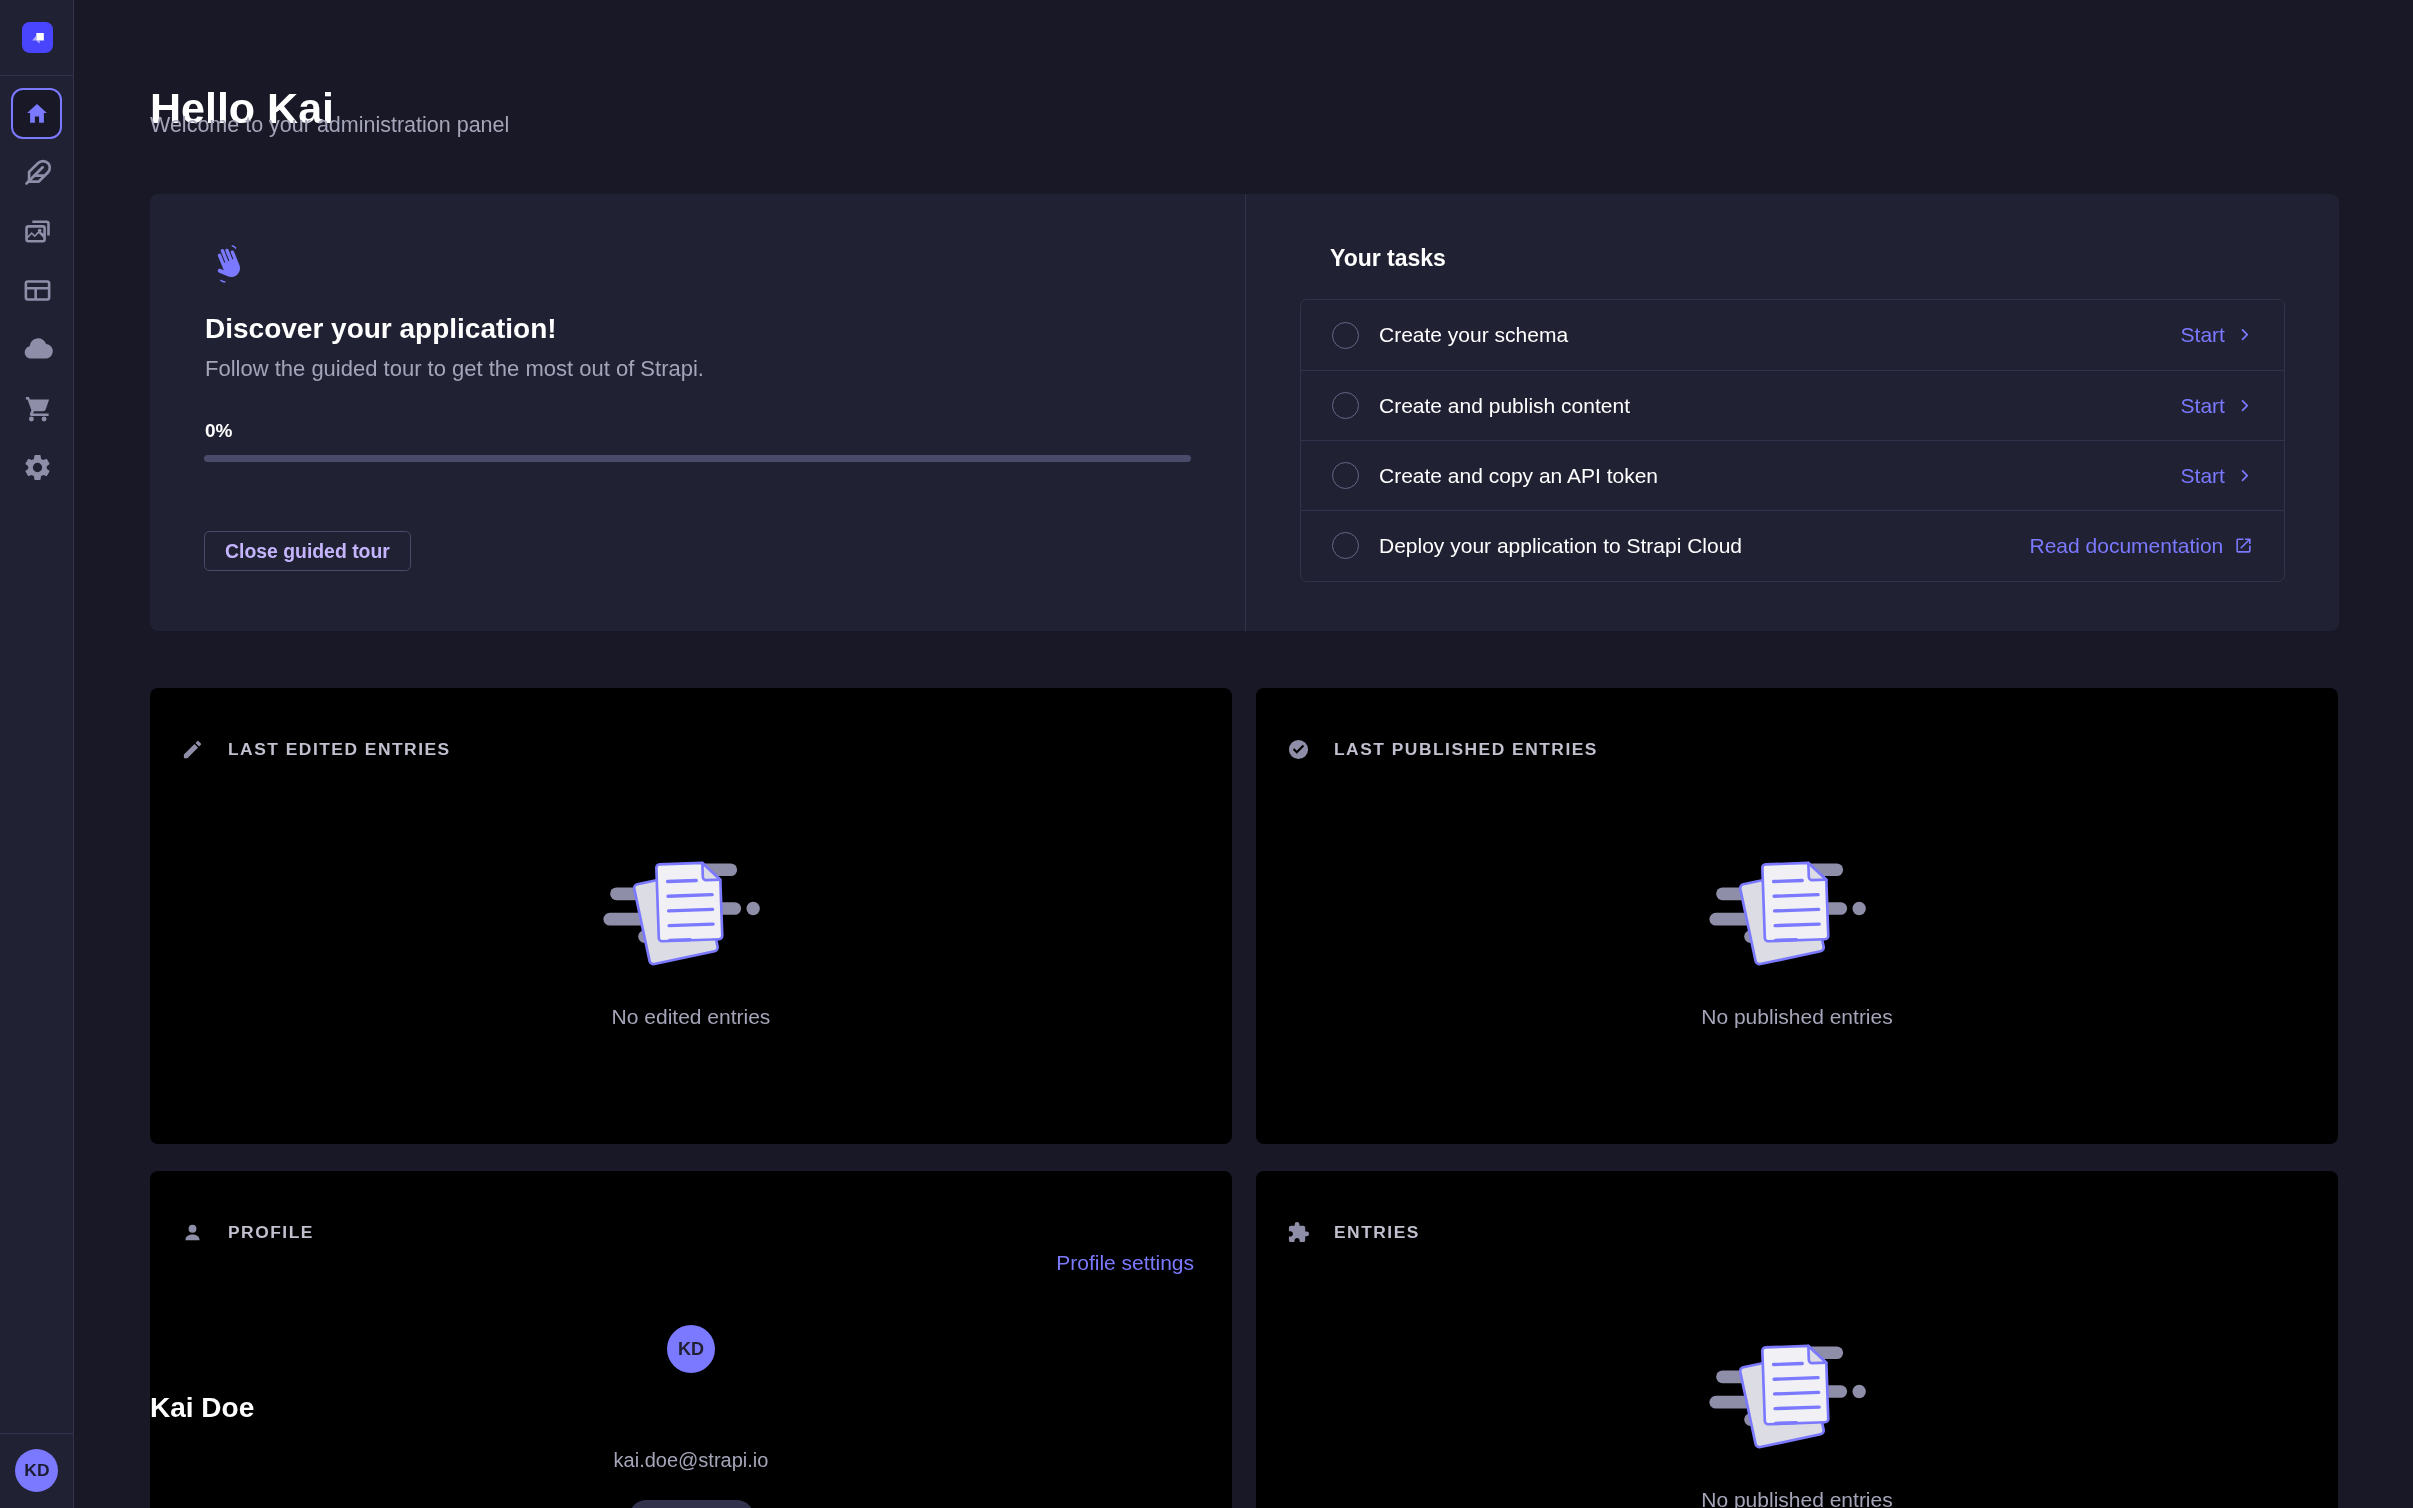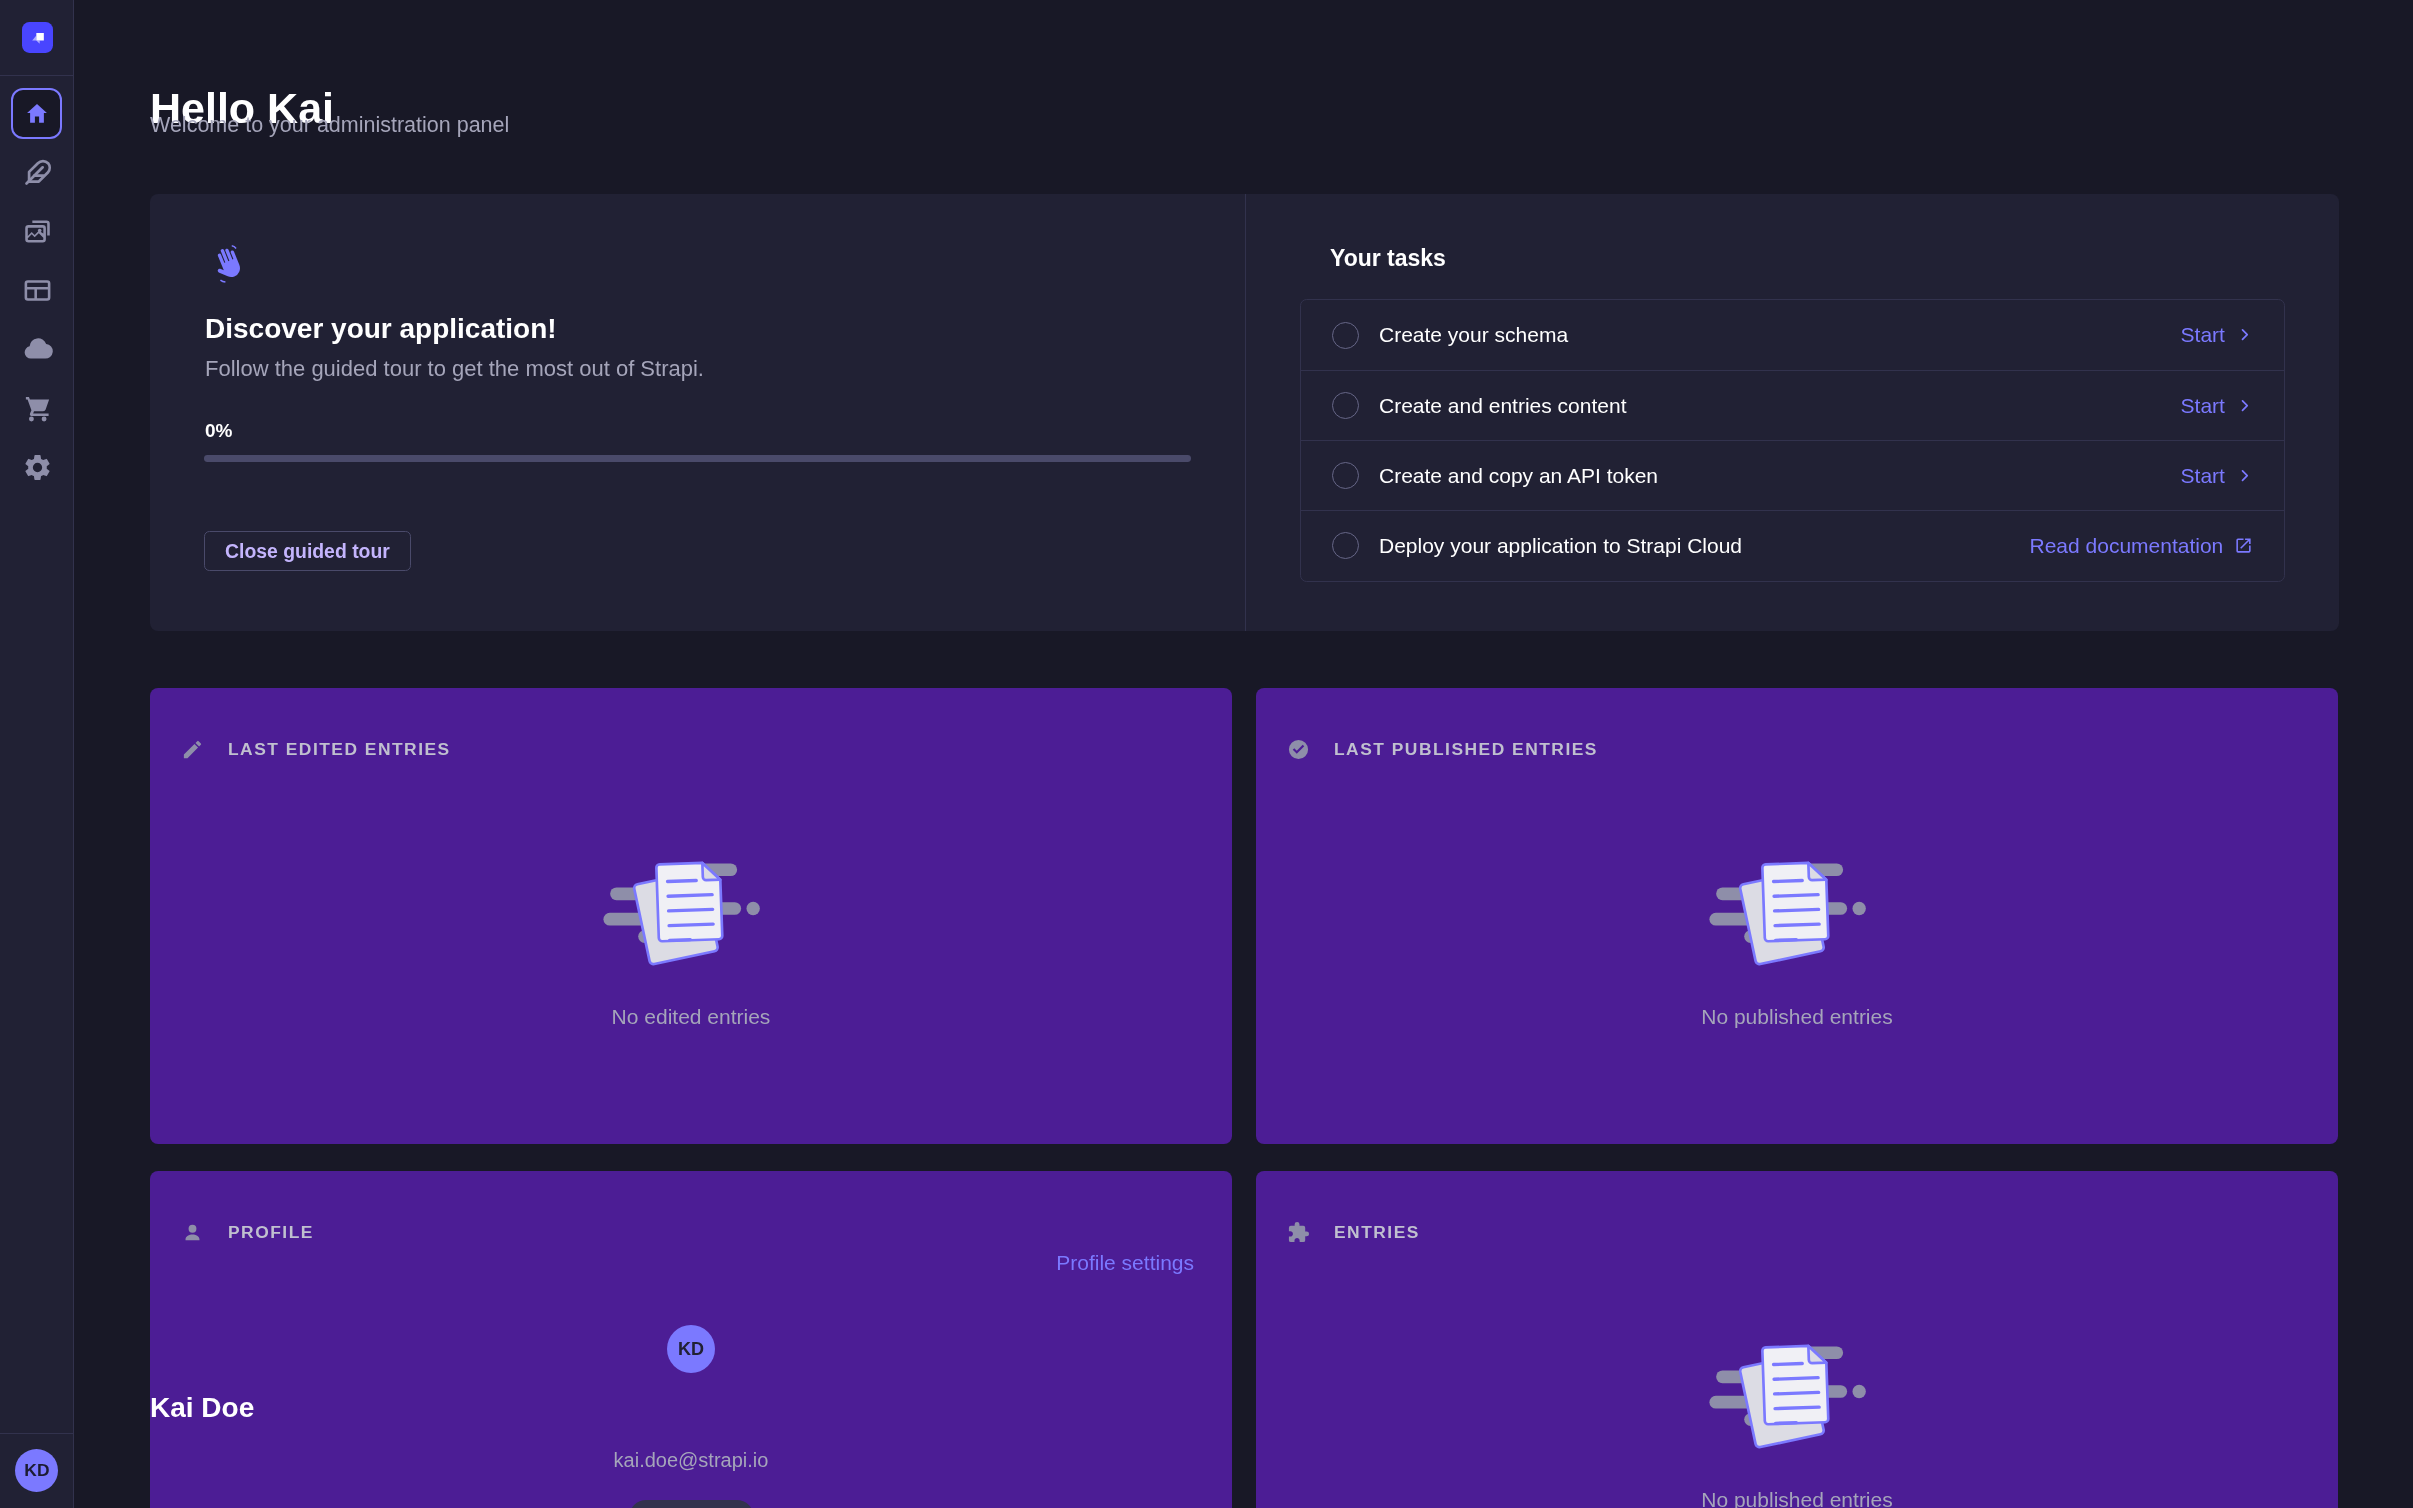--- a/index.html
+++ b/index.html
@@ -44,21 +44,21 @@
   .tour-card .tasks-title{left:1150px;top:51px;margin-left:30px;}
   .task-list{position:absolute;left:1150px;top:105px;width:985px;height:283px;
     border:0.7px solid #32324d;border-radius:6.7px;}
   .task-row{display:flex;align-items:center;height:70px;padding:0 31px;cursor:pointer;}
   .task-row + .task-row{border-top:0.7px solid #32324d;}
   .task-circle{width:27px;height:27px;border-radius:50%;border:1.3px solid #666687;flex:none;}
   .task-label{margin-left:20px;font-size:21px;color:#fff;}
   .task-action{margin-left:auto;display:flex;align-items:center;gap:10.7px;color:#7b79ff;
     font-size:21px;cursor:pointer;}
   
-  .w-card{position:absolute;background:#4c1d95;border-radius:8px;width:1082px;height:456px;}
+  .w-card{position:absolute;background:#000000;border-radius:8px;width:1082px;height:456px;}
   .w-edited{left:150px;top:688px;}
   .w-published{left:1256px;top:688px;}
   .w-profile{left:150px;top:1171px;}
   .w-entries{left:1256px;top:1171px;}
   .w-header{position:absolute;left:31px;top:50px;display:flex;align-items:center;gap:24px;}
   .w-header svg{width:23px;height:23px;flex:none;}
   .w-header-label{font-size:17.4px;font-weight:600;letter-spacing:1.5px;color:#c0c0cf;}
   .w-link{position:absolute;right:38px;top:52px;font-size:21px;color:#7b79ff;cursor:pointer;margin-top:28px;}
   .empty-stack{position:absolute;left:0;top:158px;width:100%;display:flex;flex-direction:column;
     align-items:center;}
@@ -173,21 +173,21 @@
         <div class="task-action">
           <span>Start</span>
           <svg width="17.4" height="17.4" viewBox="0 0 24 24">
             <path d="M9 5.5l6.5 6.5L9 18.5" fill="none" stroke="#7b79ff" stroke-width="2.4" stroke-linecap="round" stroke-linejoin="round"></path>
           </svg>
         </div>
       </div>
 
       <div class="task-row">
         <div class="task-circle"></div>
-        <div class="task-label">Create and entries content</div>
+        <div class="task-label">Create and publish content</div>
         <div class="task-action">
           <span>Start</span>
           <svg width="17.4" height="17.4" viewBox="0 0 24 24">
             <path d="M9 5.5l6.5 6.5L9 18.5" fill="none" stroke="#7b79ff" stroke-width="2.4" stroke-linecap="round" stroke-linejoin="round"></path>
           </svg>
         </div>
       </div>
 
       <div class="task-row">
         <div class="task-circle"></div>

